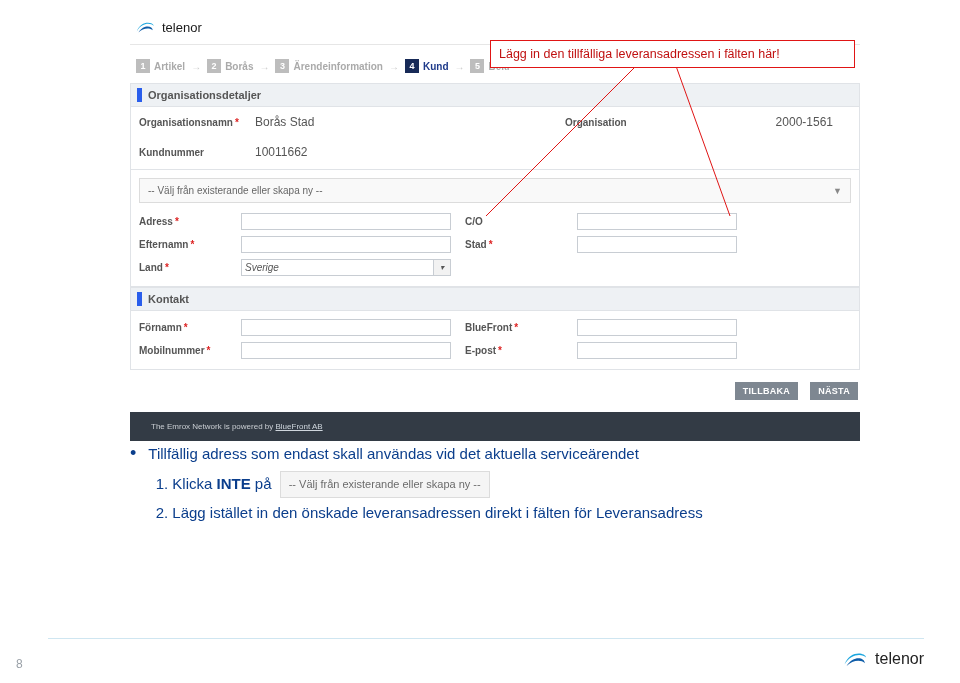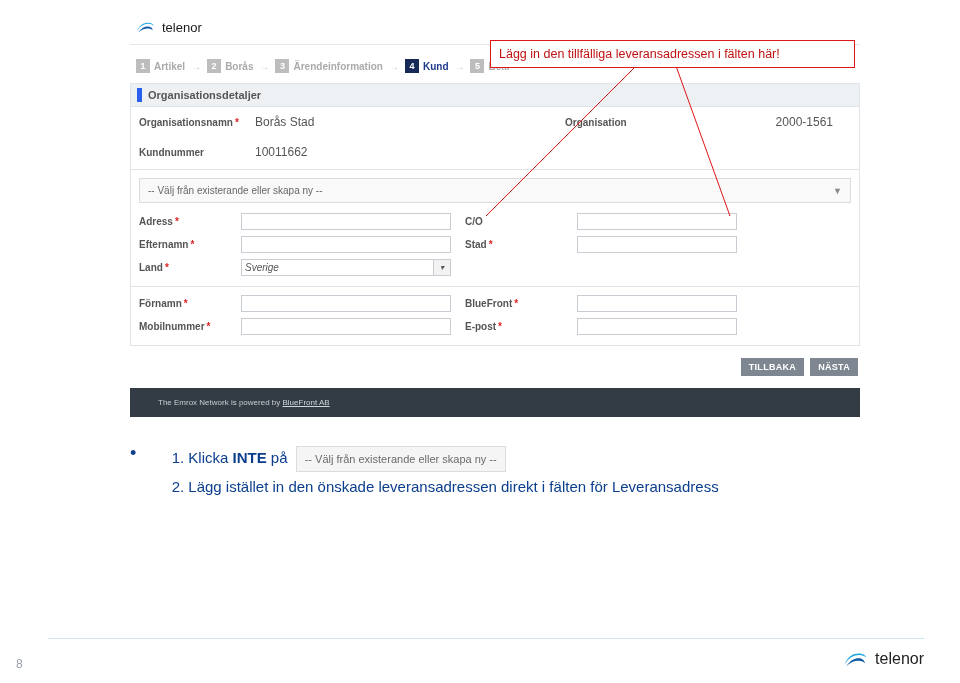--- a/index.html
+++ b/index.html
@@ -21,31 +21,31 @@
   .row3 { display: grid; grid-template-columns: 100px 210px 10px 110px 160px; column-gap: 2px; row-gap: 6px; align-items: center; }
   .flabel { font-size: 10px; color: #555; font-weight: 600; }
   .fval { font-size: 12px; color: #555; }
   .asterisk { color: #d22; margin-left: 2px; }
   .inputbox { border: 1px solid #c8cdd3; height: 17px; background: #fff; width: 100%; font-size: 10px; padding: 0 3px; }
   .selectwrap { display: flex; align-items: stretch; font-style: italic; }
   .selectbox { border: 1px solid #c8cdd3; height: 17px; background:#fff; flex:1; font-size:10px; padding:0 3px; display:flex; align-items:center; }
   .selectbtn { border:1px solid #c8cdd3; border-left:none; width:17px; height:17px; background:#f2f2f2; display:flex; align-items:center; justify-content:center; font-size:8px; color:#555; }
   .bigselect { border:1px solid #dcdcdc; background:#f9f9f9; display:flex; justify-content:space-between; align-items:center; padding:6px 8px; font-size:10px; color:#666; margin-bottom:10px; }
   .bigselect .tri { color:#888; font-size:9px; }
-  .btns { display:flex; justify-content:flex-end; gap:6px; padding:12px 2px 6px 2px; }
+  .btns { display:flex; justify-content:flex-end; gap:12px; padding:12px 2px 6px 2px; }
   .btn { background:#7e8791; color:#fff; font-size:9px; font-weight:700; padding:4px 8px; border:none; letter-spacing:.3px; }
-  .footerbar { background:#333b45; color:#c9cdd2; font-size:8px; padding:10px 28px; margin-top:6px; }
+  .footerbar { background:#333b45; color:#c9cdd2; font-size:8px; padding:10px 21px; margin-top:6px; }
   .footerbar a { color:#cfd6dd; text-decoration:underline; }
   .callout { position:absolute; left:490px; top:40px; width:365px; border:1px solid #e01515; background:#fff; padding:6px 8px; font-size:12.5px; color:#c01010; z-index:10; }
   .callout-lines { position:absolute; left:0; top:0; width:960px; height:480px; z-index:9; pointer-events:none; }
   .instr { position:absolute; left:130px; top:441px; width:700px; font-size:15px; color:#0b3e8c; line-height:1.7; }
   .instr .bullet { display:flex; gap:12px; }
   .instr .bulmark { color:#0b3e8c; font-size:18px; line-height:1; margin-top:3px; }
   .instr ol { margin:4px 0 0 24px; padding:0; }
-  .instr ol li { margin:2px 16px; font-size:15px; }
+  .instr ol li { margin:2px 0; font-size:15px; }
   .inline-chip { display:inline-block; vertical-align:middle; border:1px solid #dcdcdc; background:#f5f5f5; color:#6b6b6b; font-size:11px; padding:3px 8px; margin-left:4px; }
   .page-footer { position:absolute; left:0; bottom:10px; width:960px; display:flex; justify-content:space-between; align-items:flex-end; padding:0 36px 0 16px; }
   .page-footer .hr { position:absolute; left:48px; right:36px; bottom:34px; height:1px; background:#cfe6f1; }
   .page-footer .pnum { color:#9aa1a8; font-size:12px; position:relative; top:-2px; }
   .page-footer .logo-wrap { display:flex; align-items:center; gap:6px; }
   .page-footer .brand-text2 { font-size:16px; color:#222; }
 </style>
 </head>
 <body>
 
@@ -129,20 +129,24 @@
             <span>Sverige</span>
           </div>
         <div class="selectbtn">▾</div>
       </div>
       <div></div>
         <div></div>
         <div></div>
     </div>
   </div>
 
+  <div class="section-header">
+    <span class="section-marker"></span>
+    <span>Kontakt</span>
+  </div>
   <div class="panel">
     <div class="row3">
       <div class="flabel"><span>Förnamn</span><span class="asterisk">*</span></div>
       <div><input class="inputbox" style=""></div>
       <div></div>
       <div class="flabel"><span>BlueFront</span><span class="asterisk">*</span></div>
       <div><input class="inputbox" style=""></div>
 
       <div class="flabel"><span>Mobilnummer</span><span class="asterisk">*</span></div>
       <div><input class="inputbox" style=""></div>
@@ -167,20 +171,21 @@
 </div>
 <svg class="callout-lines">
   <line x1="636" y1="66" x2="486" y2="216" stroke="#e01515" stroke-width="1"></line>
   <line x1="676" y1="66" x2="730" y2="216" stroke="#e01515" stroke-width="1"></line>
 </svg>
 
 <div class="instr">
   <div class="bullet">
     <span class="bulmark">•</span>
     <div>
+      <div>Tillfällig adress som endast skall användas vid det aktuella serviceärendet</div>
       <ol>
         <li>
           <span>Klicka </span><b>INTE</b><span> på</span>
           <span class="inline-chip">-- Välj från existerande eller skapa ny --</span>
         </li>
         <li>Lägg istället in den önskade leveransadressen direkt i fälten för Leveransadress</li>
       </ol>
     </div>
   </div>
 </div>

